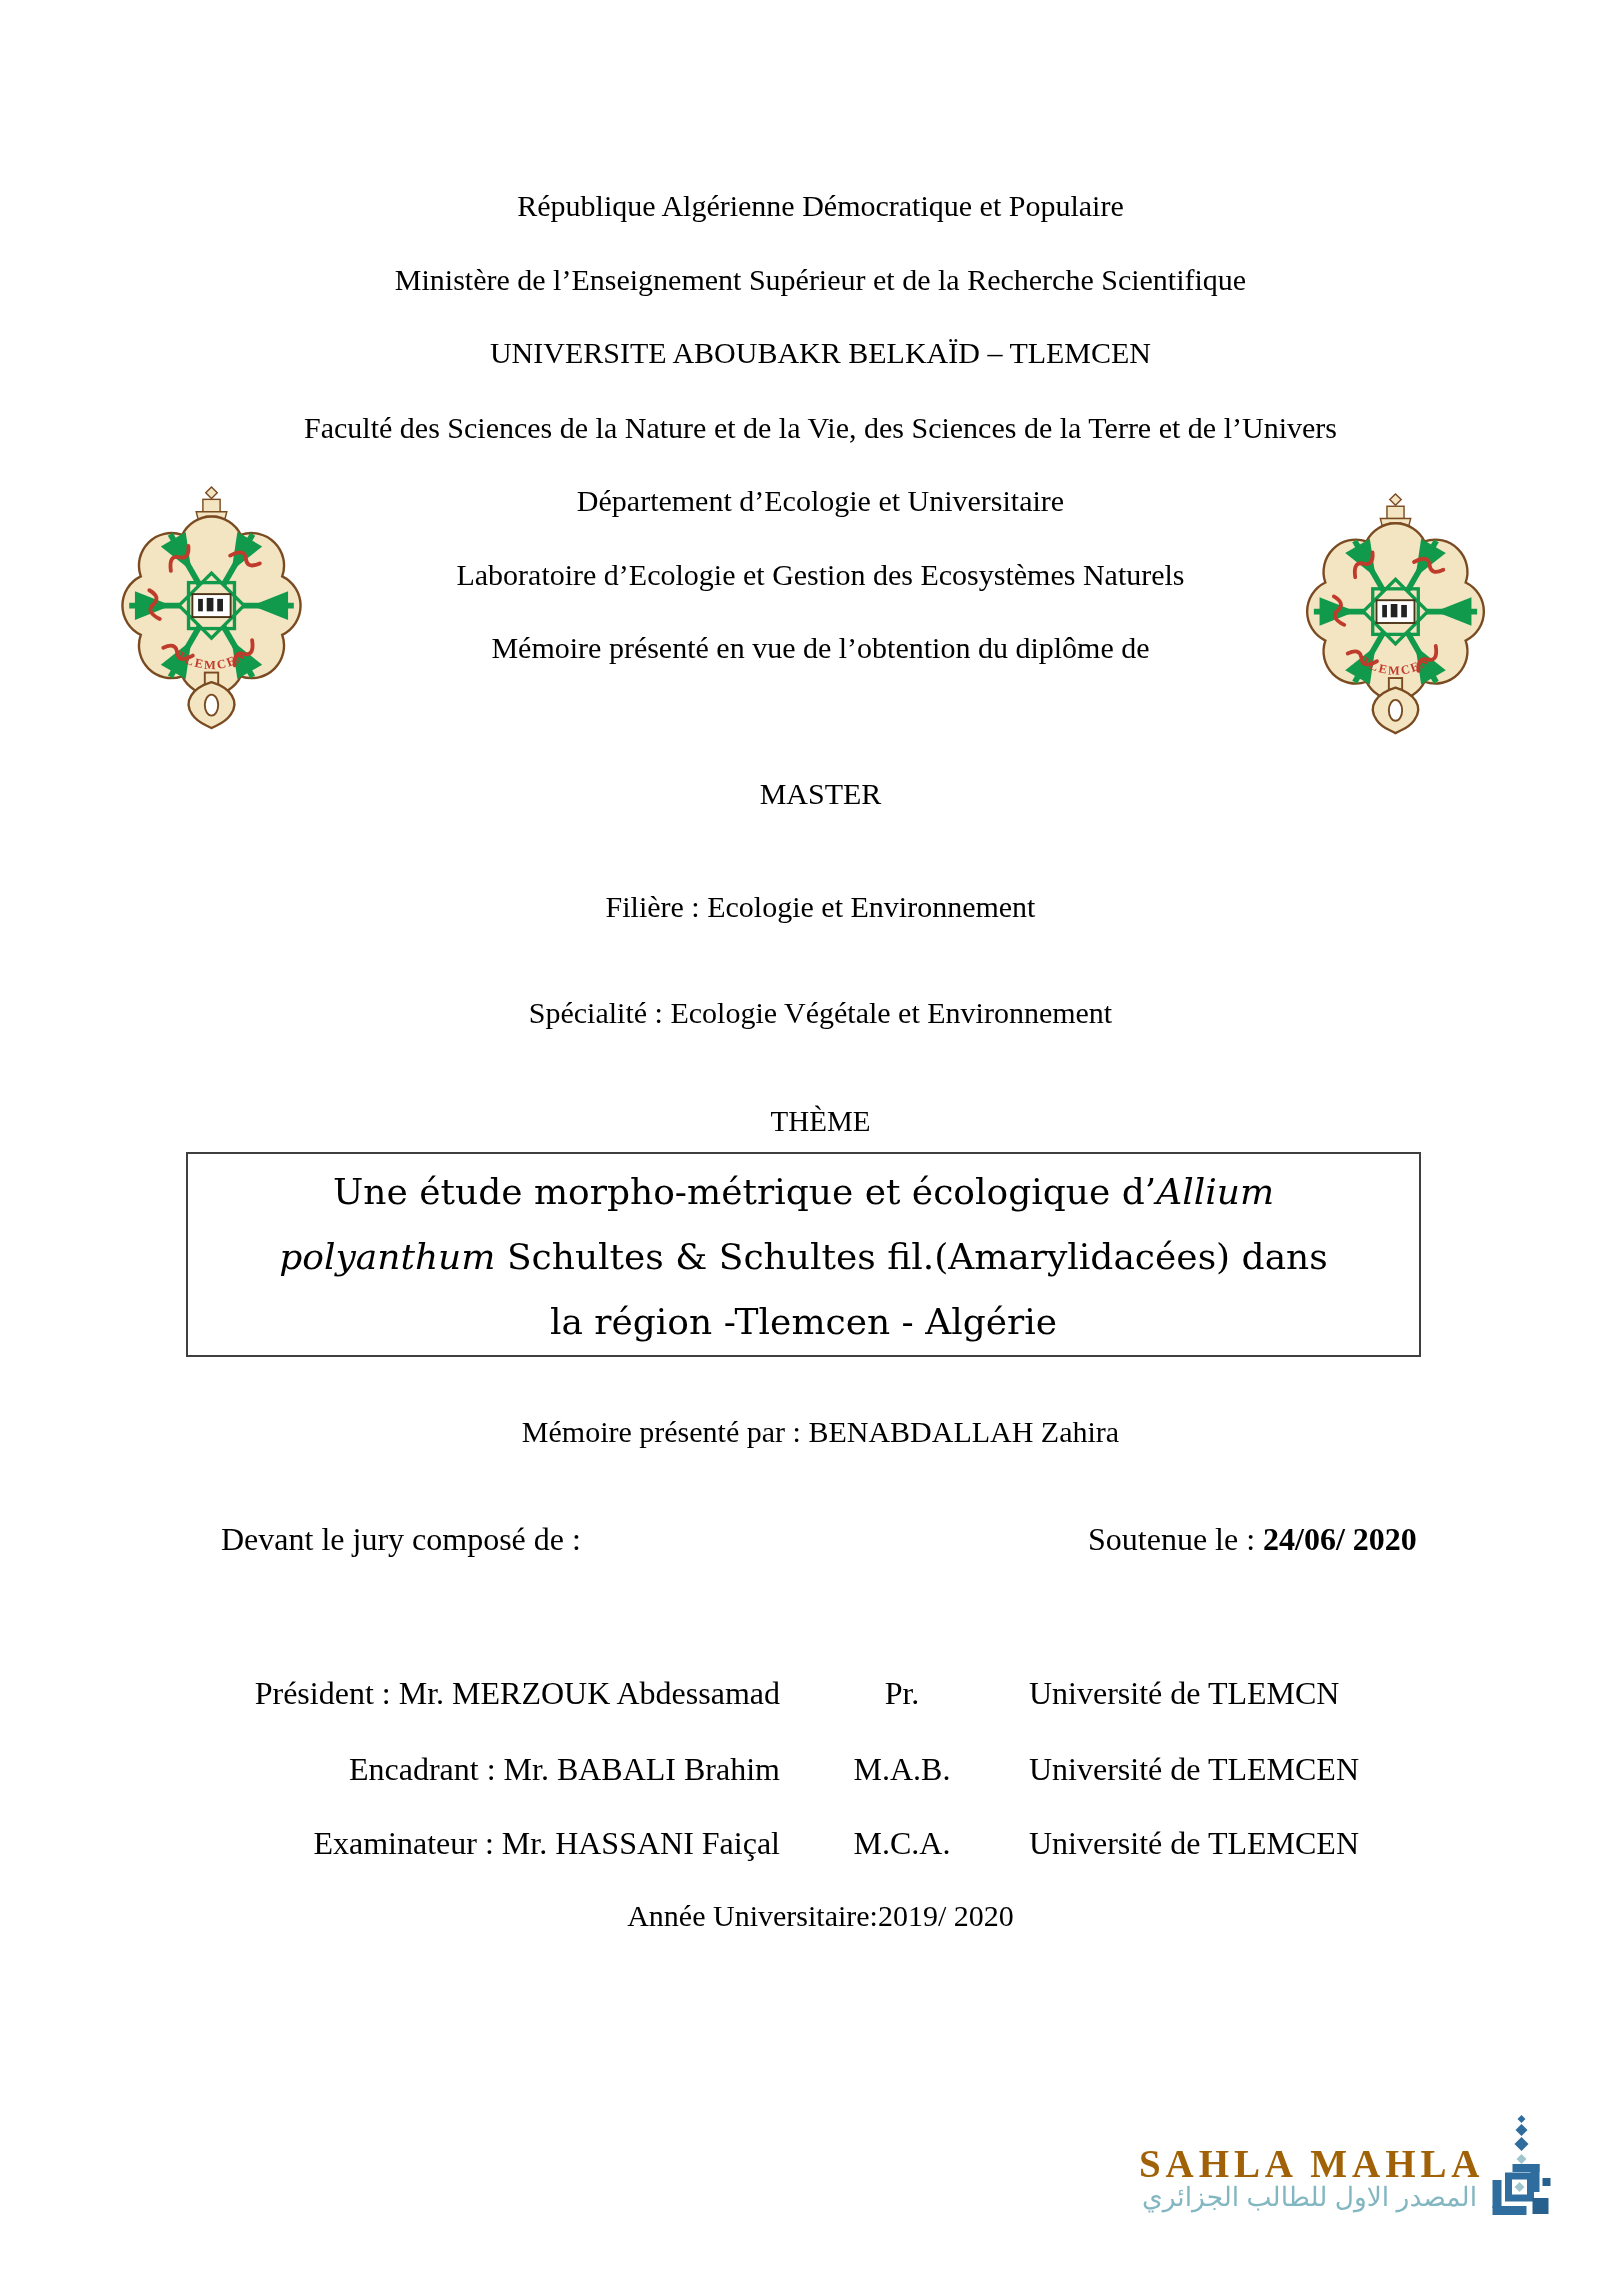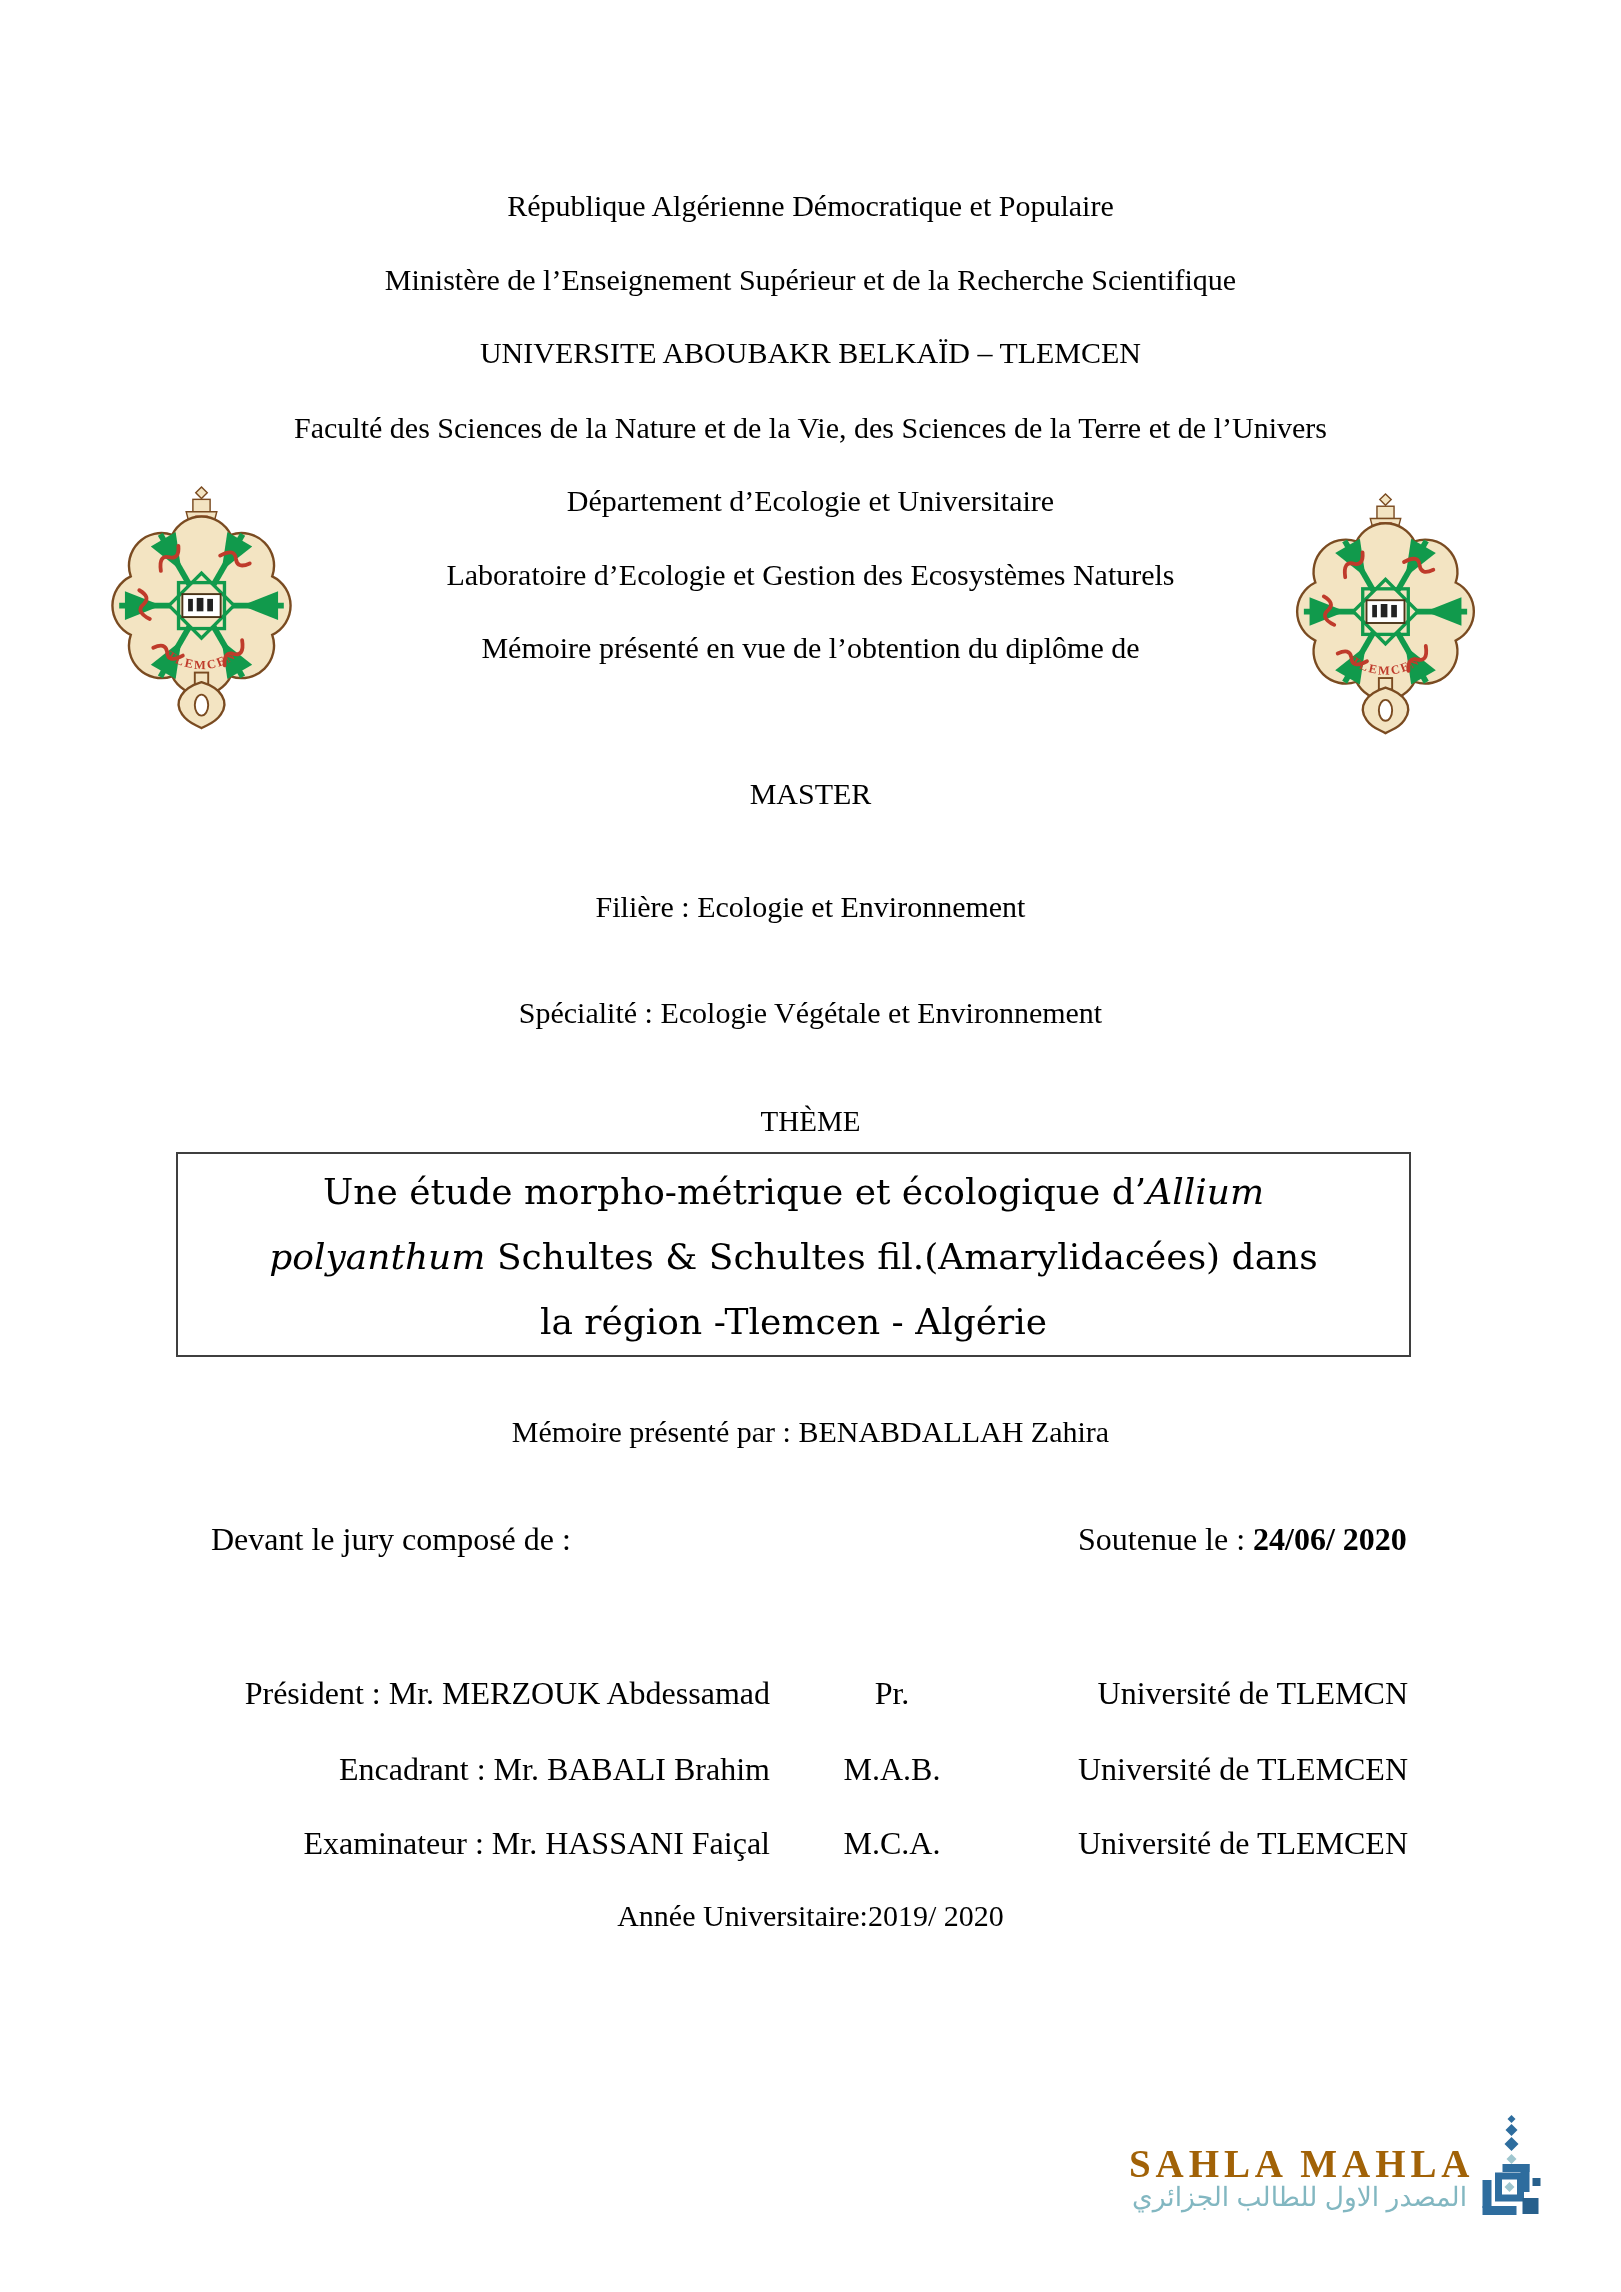--- a/index.html
+++ b/index.html
@@ -3,37 +3,38 @@
 <meta charset="utf-8">
 <style>
   html,body{margin:0;padding:0;background:#ffffff;}
   .page{
     position:relative;
     width:1557px;height:2293px;
     background:#ffffff;
     font-family:"Liberation Serif", serif;
     color:#000;
     overflow:hidden;
+    margin-left:10px;
   }
   .cline{
     position:absolute;left:0;width:1621px;
     text-align:center;font-size:30px;line-height:35px;white-space:pre;
   }
   .theme-box{
     position:absolute;left:176px;top:1152px;width:1231px;height:196px;
     border:2.9px solid #3f3f3f;background:#ffffff;
     font-family:"DejaVu Serif", serif;
     font-size:36px;line-height:65px;text-align:center;
     padding-top:5px;
   }
   .theme-box i{font-style:italic;}
   .jury-row{position:absolute;font-size:32px;line-height:33px;white-space:pre;}
   .col1{left:162px;width:608px;text-align:right;}
   .col2{left:784px;width:216px;text-align:center;}
-  .col3{left:967px;width:441px;text-align:right;}
+  .col3{left:1019px;width:441px;text-align:left;}
   .bold{font-weight:bold;}
   .crest{position:absolute;}
   .watermark{position:absolute;left:1127px;top:2112px;width:451px;height:127px;}
   .wm-brand{
     position:absolute;left:2px;top:29px;
     font-family:"Liberation Serif", serif;font-weight:bold;
     font-size:39px;letter-spacing:4.9px;color:#a16207;white-space:pre;
   }
   .wm-tagline{
     position:absolute;left:0px;top:69px;width:345px;

